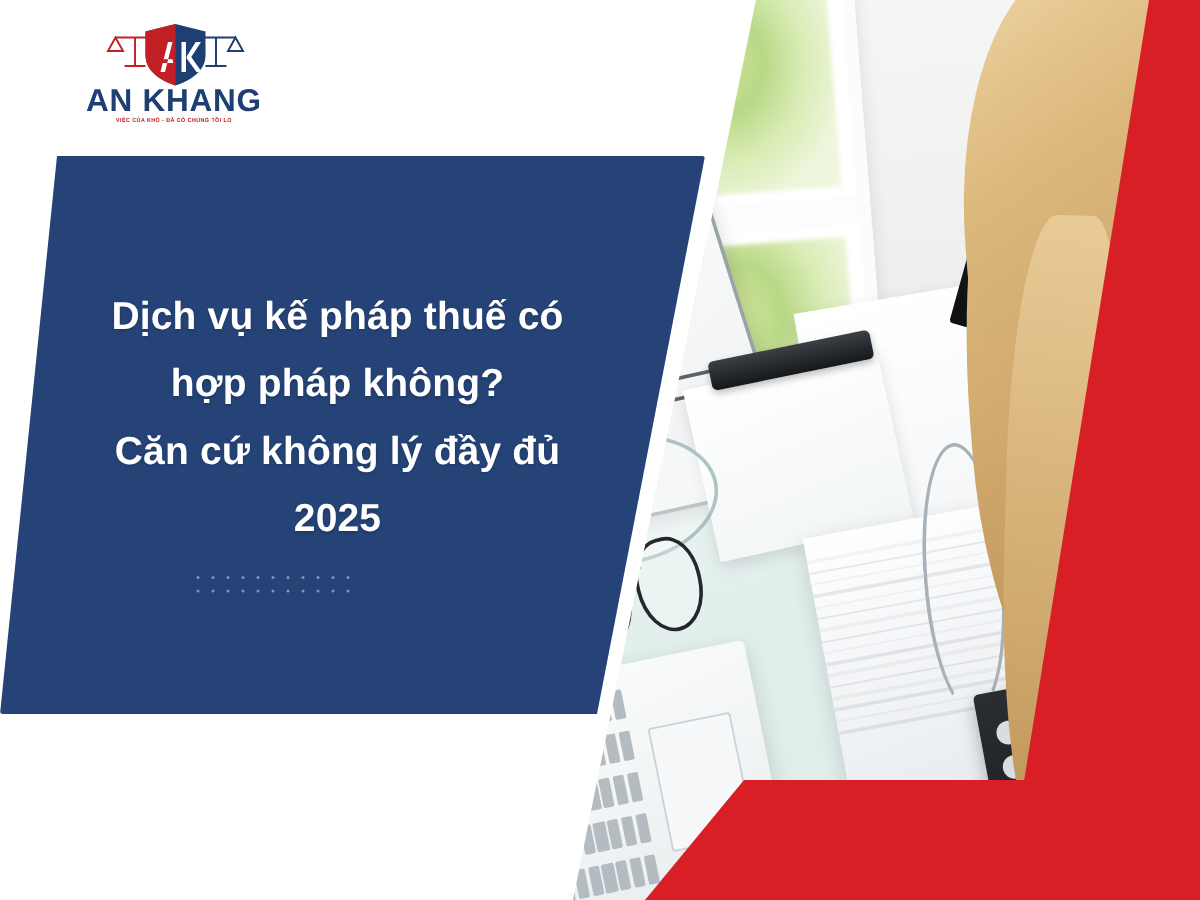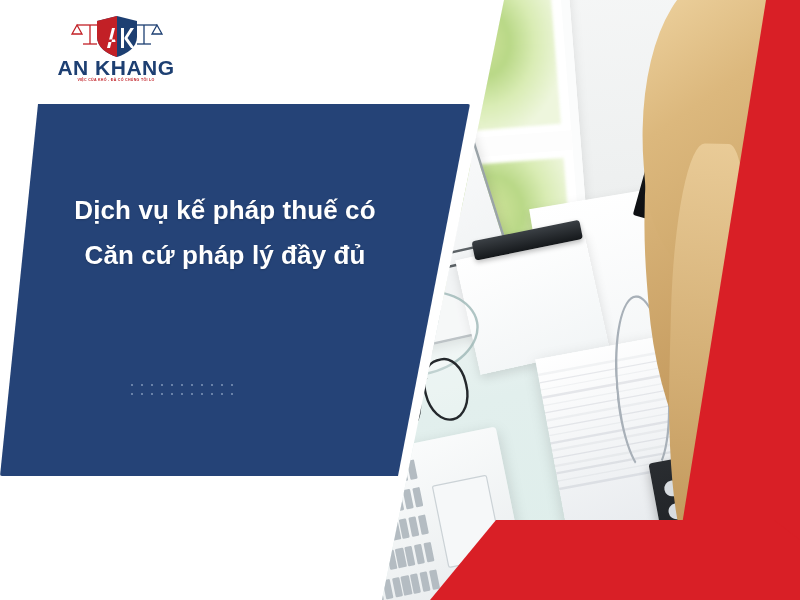--- a/index.html
+++ b/index.html
@@ -422,21 +422,23 @@
 
   <div class="red-band">
     <div class="red-top"></div>
     <div class="red-bottom-mask"></div>
   </div>
 
   <div class="blue-panel"></div>
 
   <div class="headline">
     <span class="line">Dịch vụ kế pháp thuế có</span>
-    <span class="line">Căn cứ pháp lý đầy đủ</span>
+    <span class="line">hợp pháp không?</span>
+    <span class="line">Căn cứ không lý đầy đủ</span>
+    <span class="line">2025</span>
   </div>
 
   <div class="dot-grid">
       <i style="left: 0px; top: 0px; background: rgb(143, 164, 196);"></i>
       <i style="left: 10px; top: 0px; background: rgb(143, 164, 196);"></i>
       <i style="left: 20px; top: 0px; background: rgb(143, 164, 196);"></i>
       <i style="left: 30px; top: 0px; background: rgb(143, 164, 196);"></i>
       <i style="left: 40px; top: 0px; background: rgb(143, 164, 196);"></i>
       <i style="left: 50px; top: 0px; background: rgb(143, 164, 196);"></i>
       <i style="left: 60px; top: 0px; background: rgb(143, 164, 196);"></i>

